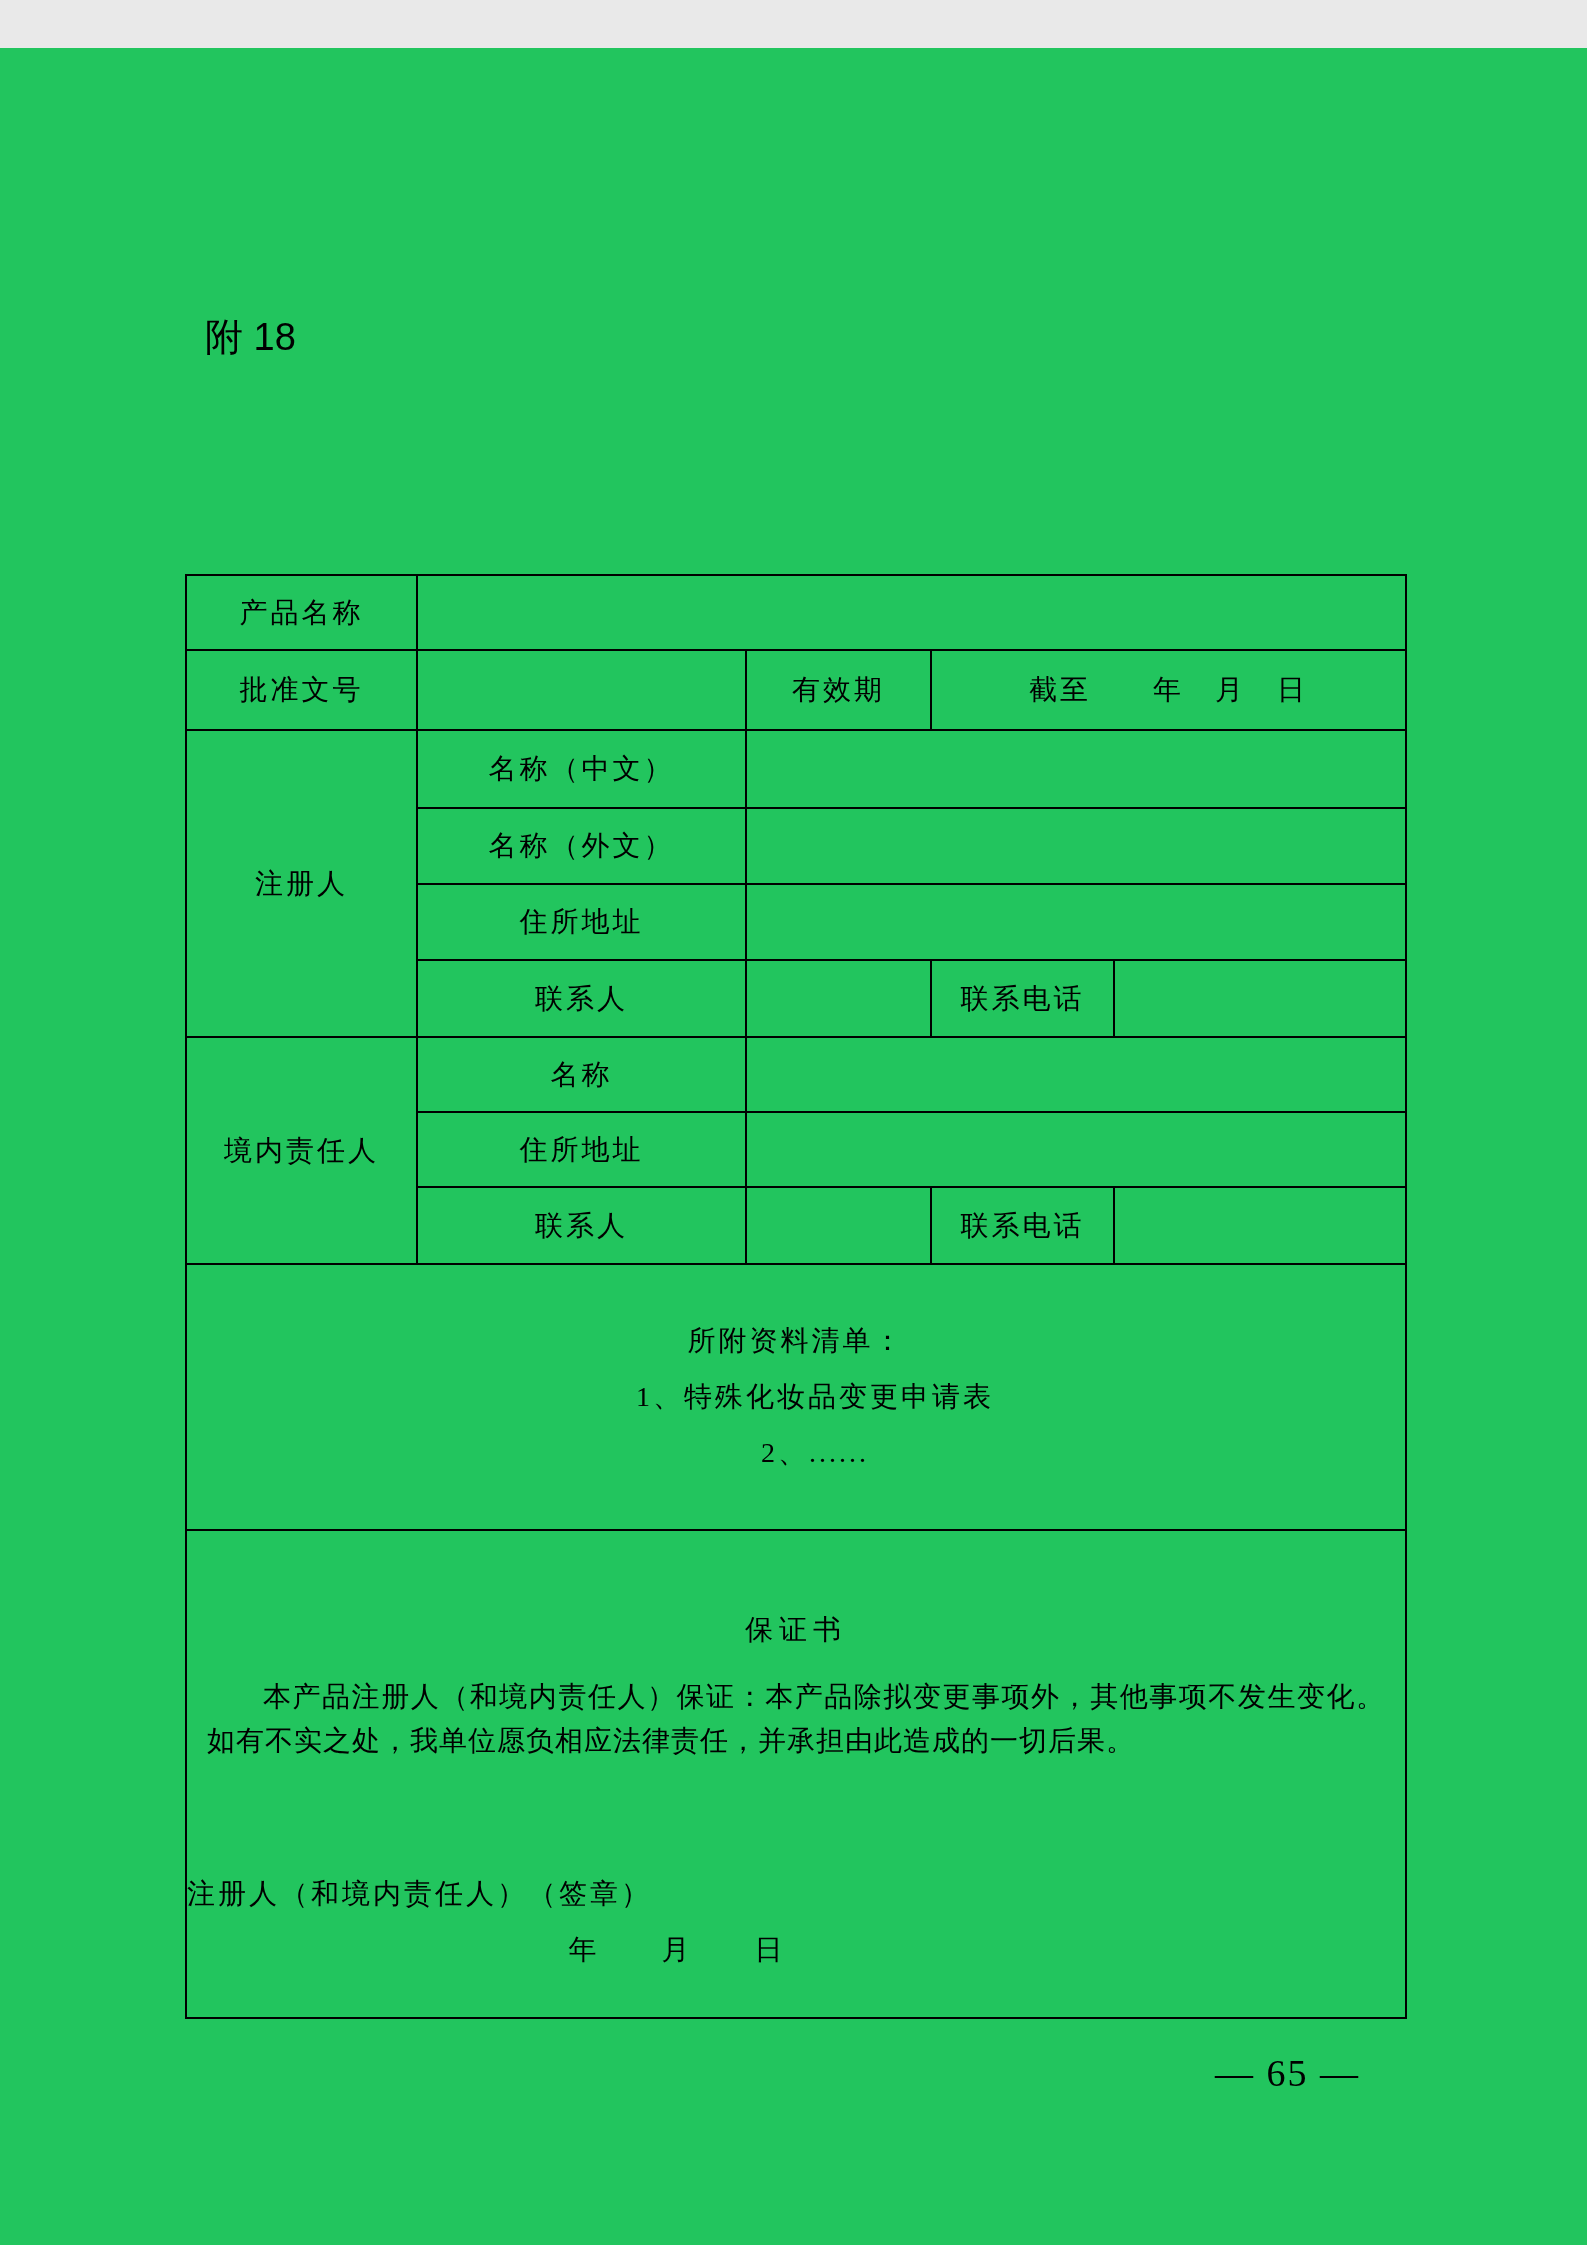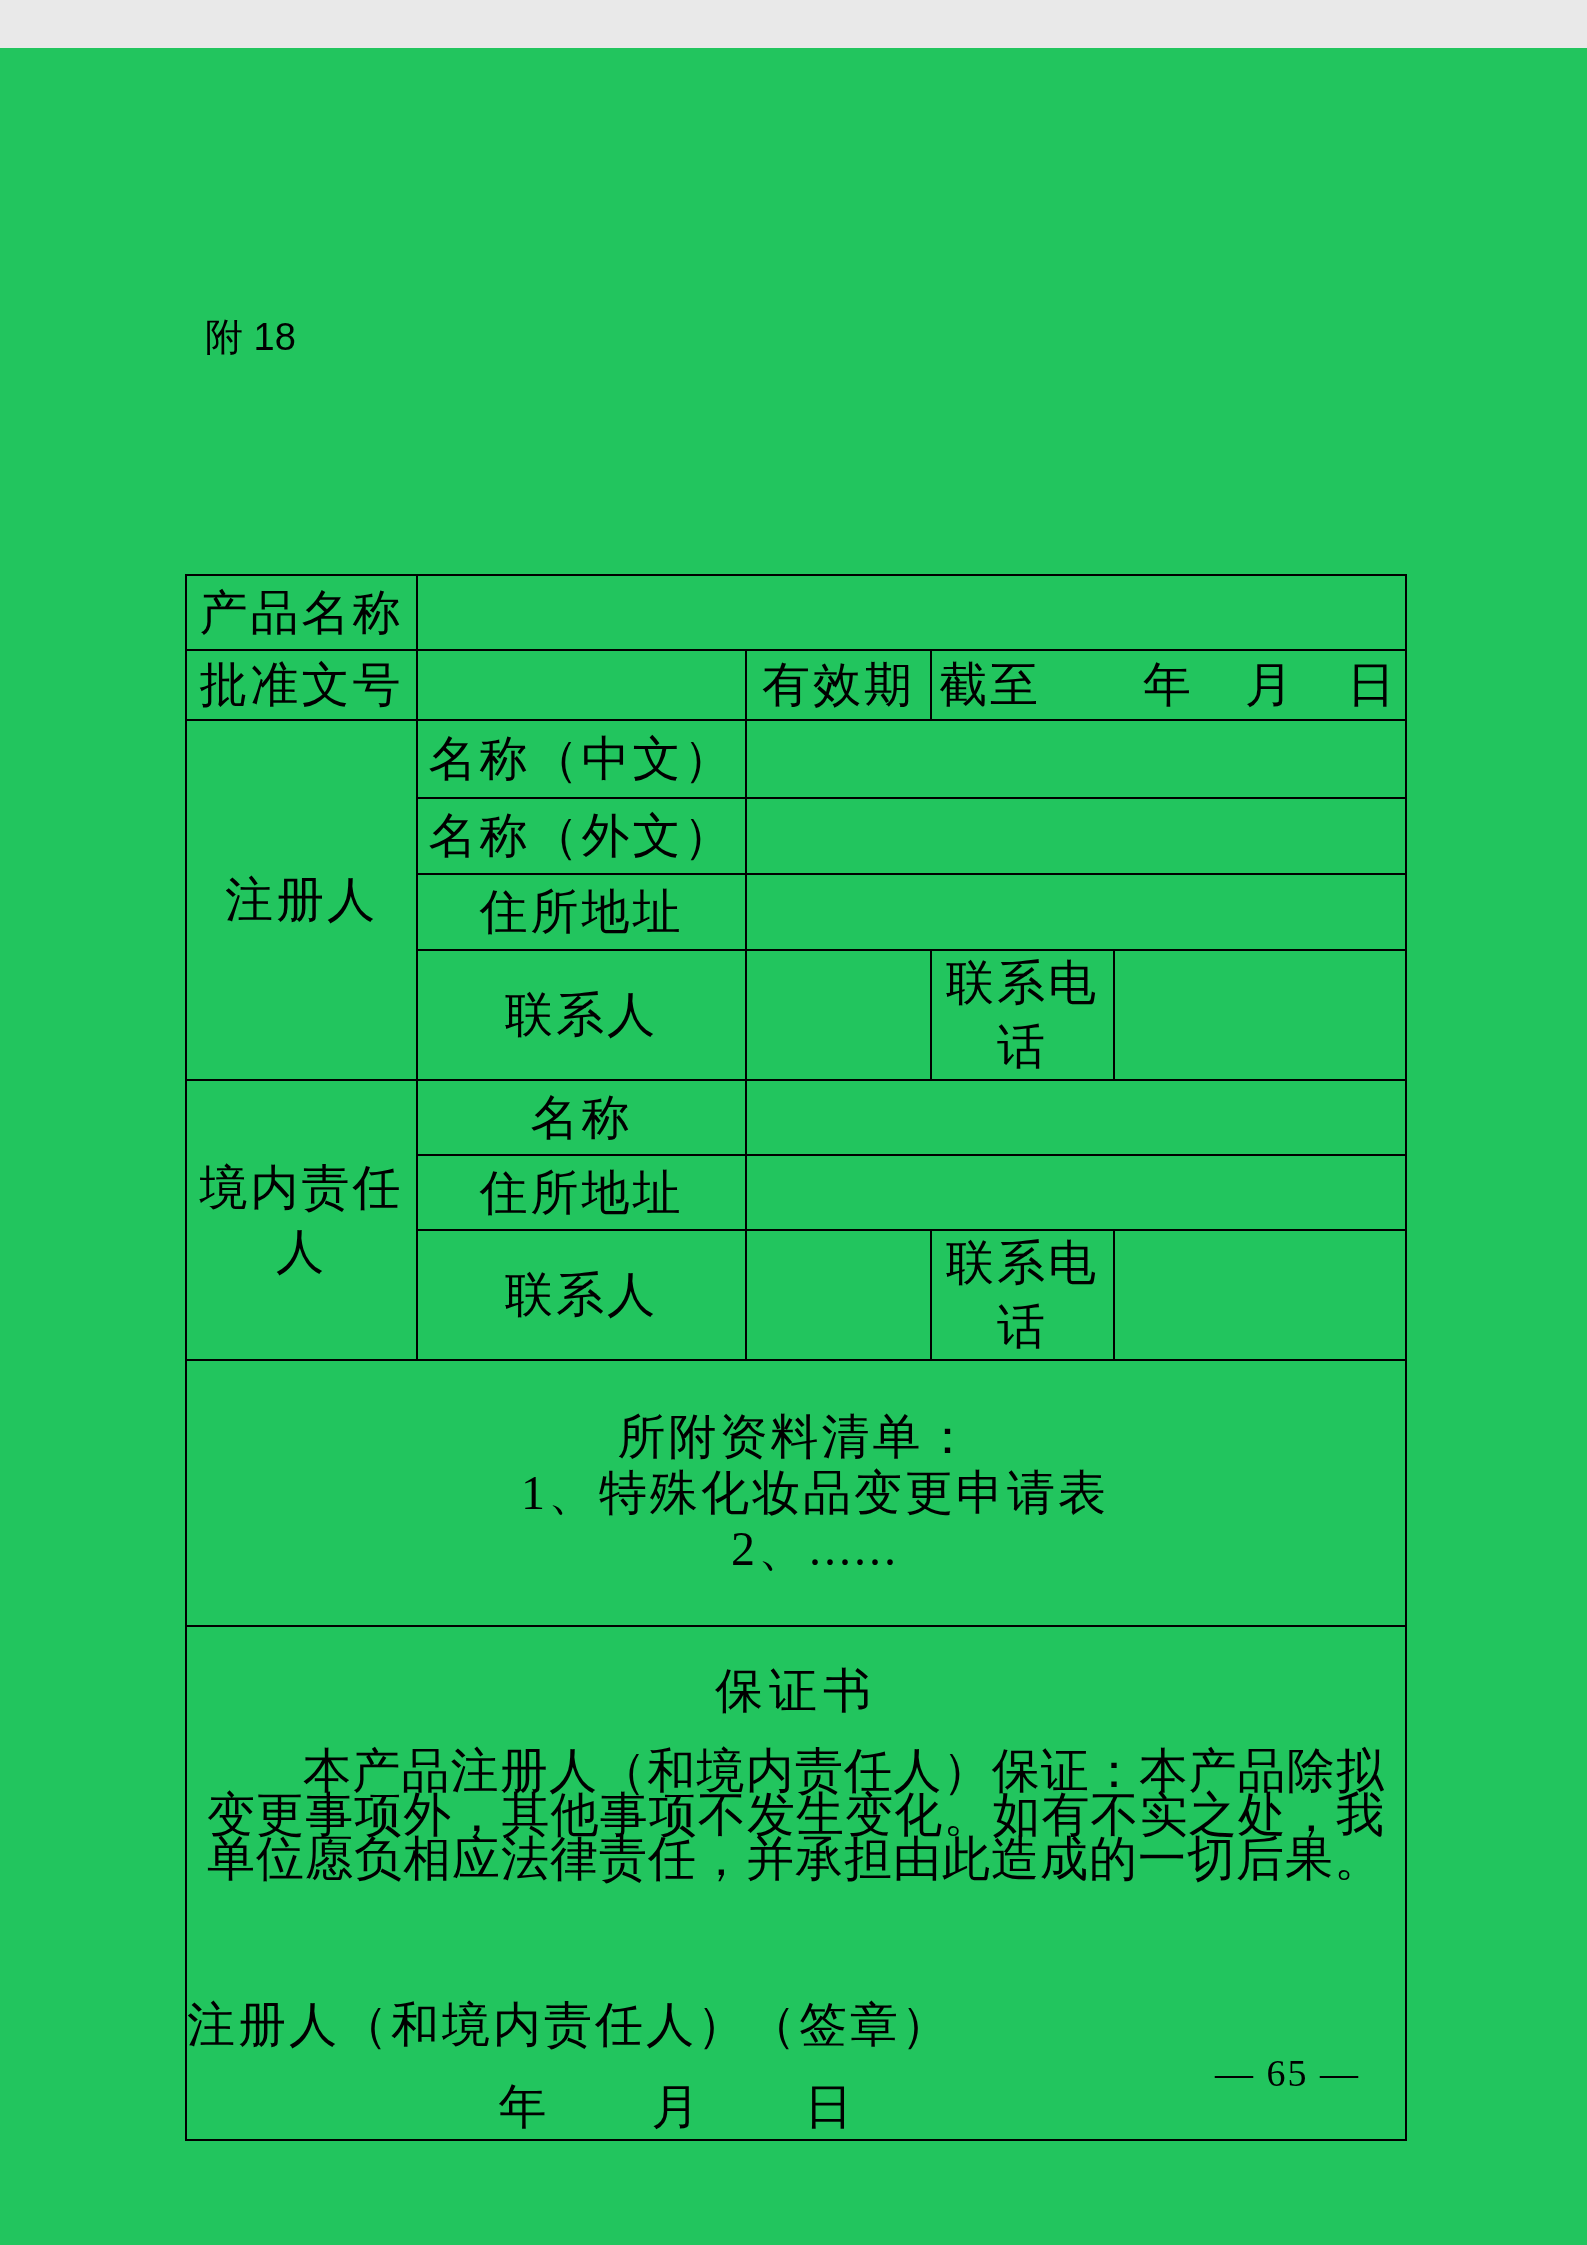--- a/index.html
+++ b/index.html
@@ -22,21 +22,21 @@
     text-align:center;
     font-size:60px;font-weight:700;letter-spacing:8px;
   }
   table.form{
     position:absolute;left:185px;top:526px;
     width:1220px;
     border-collapse:collapse;table-layout:fixed;
   }
   table.form td{
     border:2px solid #000;
-    font-size:48px;
+    font-size:28px;
     text-align:center;vertical-align:middle;
     padding:0;letter-spacing:3px;
     overflow:hidden;
   }
   td.validity-until{text-align:left;padding-left:30px;letter-spacing:2px;}
   td.docs{
     text-align:left;vertical-align:top;
     padding:28px 20px 0 36px;
     line-height:50px;letter-spacing:2px;
   }
@@ -71,21 +71,21 @@
       <col style="width:183px">
       <col style="width:292px">
     </colgroup>
 
     <tbody>
         <tr style="height:75px">
       <td>产品名称</td>
       <td colspan="4"></td>
     </tr>
 
-    <tr style="height:70px">
+    <tr style="height:80px">
       <td>批准文号</td>
       <td></td>
       <td>有效期</td>
       <td colspan="2" class="validity-until">截至　　年　月　日</td>
     </tr>
 
     <tr style="height:78px">
       <td rowspan="4">注册人</td>
       <td>名称（中文）</td>
       <td colspan="3"></td>

